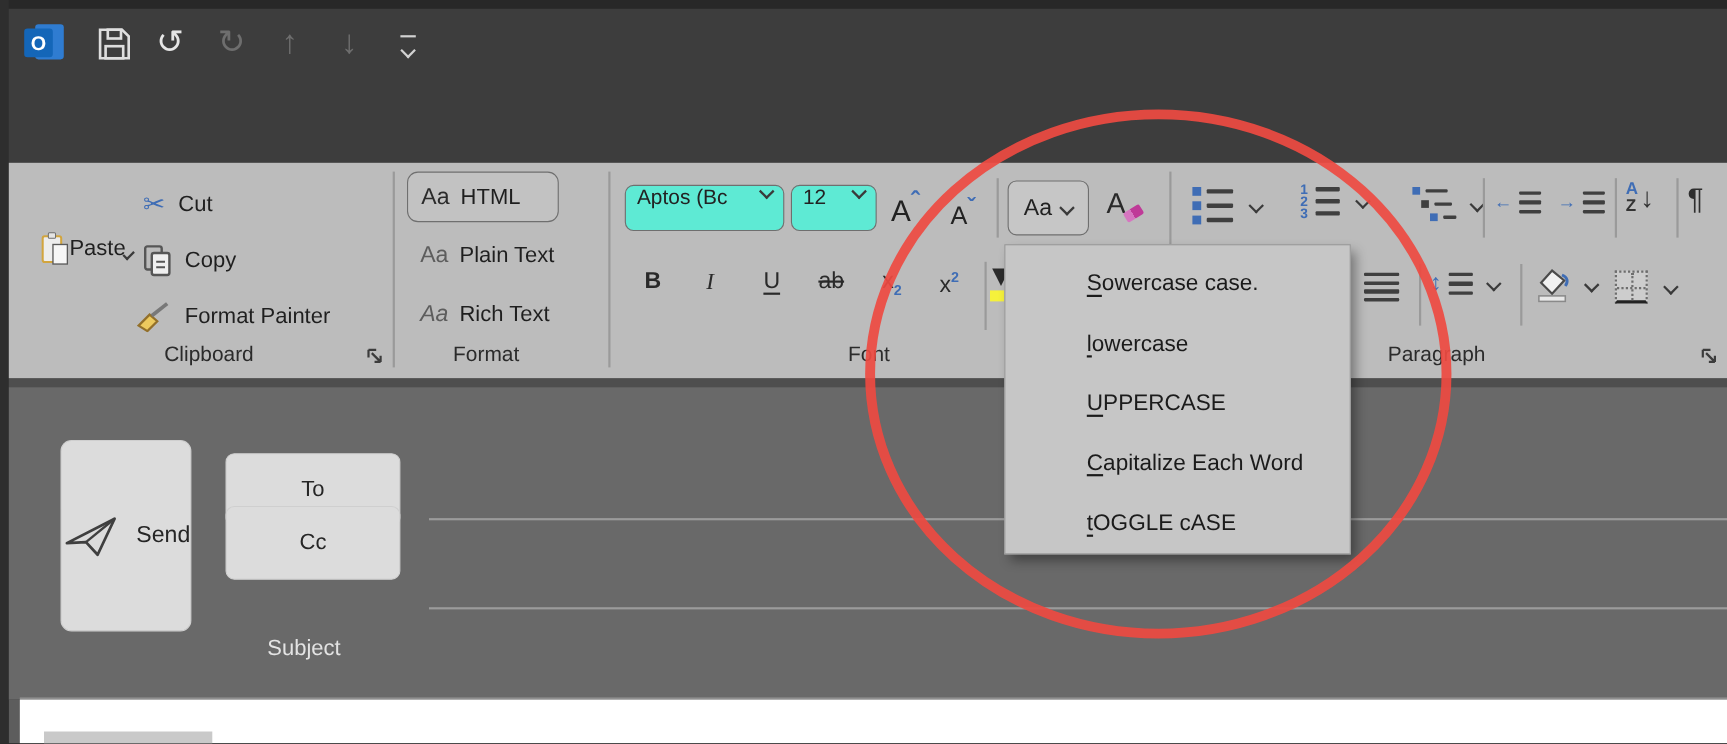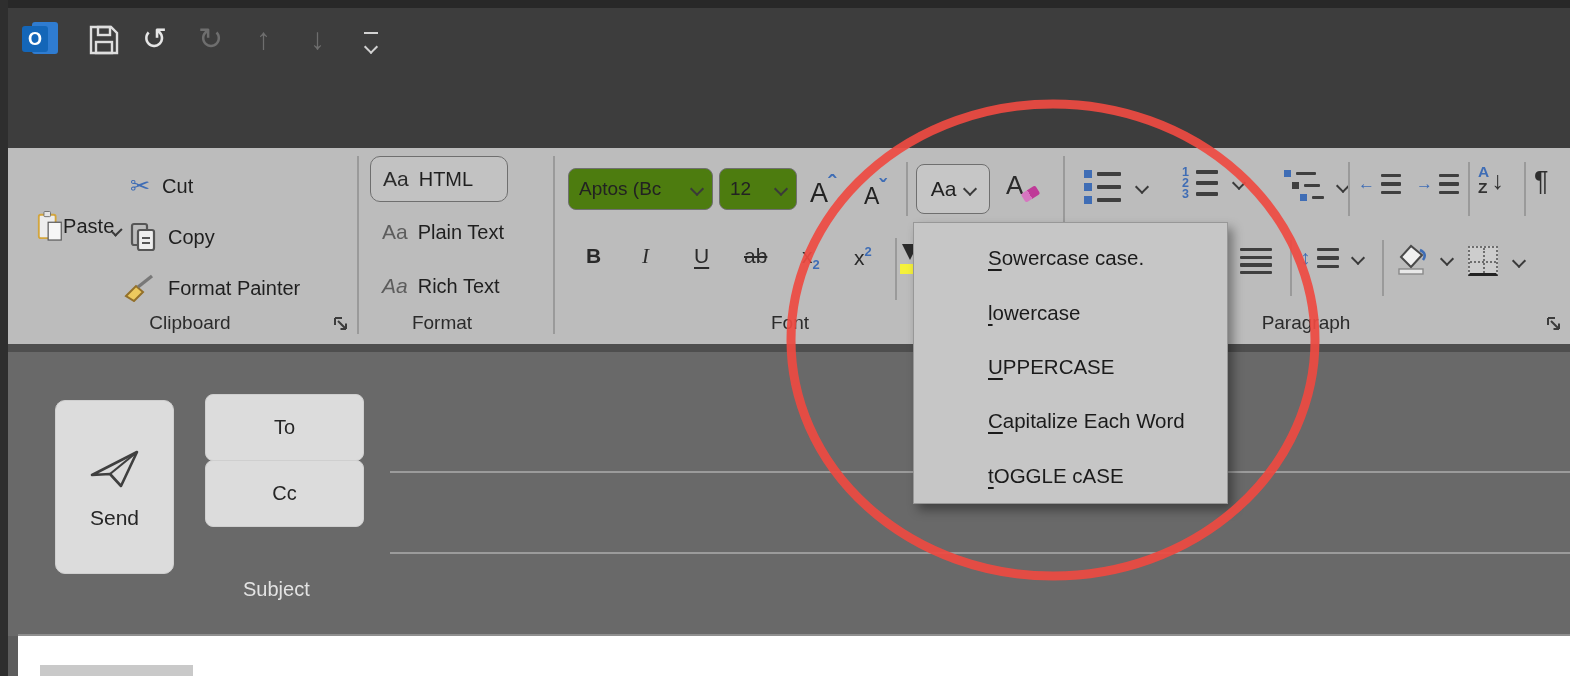--- a/index.html
+++ b/index.html
@@ -40,22 +40,22 @@
   .paste-btn{position:absolute;left:36px;top:8px;width:84px;height:140px;display:flex;flex-direction:row;align-items:center;}
   .cb-row{position:absolute;display:flex;align-items:center;gap:12px;}
   
   .fmt-html{position:absolute;left:370px;top:8px;width:138px;height:46px;border:1.6px solid #6f6f6f;border-radius:10px;
     display:flex;align-items:center;gap:10px;padding-left:12px;box-sizing:border-box;background:#c2c2c2;}
   .fmt-row{position:absolute;display:flex;align-items:center;gap:10px;}
   .aa{font-size:21px;color:#2b2b2b;}
   .aa.dim{color:#5d5d5d;}
   .aa.it{font-style:italic;color:#5d5d5d;}
   
-  .combo{position:absolute;border:1.6px solid #6f6f6f;border-radius:8px;background:#4d7c0f;
-    display:flex;align-items:center;box-sizing:border-box;padding:0 10px;justify-content:space-between;}
+  .combo{position:absolute;border:1.6px solid #6f6f6f;border-radius:8px;background:#5eead4;
+    display:flex;box-sizing:border-box;padding:0 10px;justify-content:space-between;}
   .big-a{font-size:27px;font-weight:400;color:#222;}
   .mid-a{font-size:21px;color:#222;}
   .caret{color:var(--accent);font-weight:700;}
   .case-btn{position:absolute;left:916px;top:16px;width:74px;height:50px;border:1.6px solid #6f6f6f;border-radius:8px;
     background:#c6c6c6;display:flex;align-items:center;justify-content:center;gap:9px;box-sizing:border-box;}
   .eraser{position:absolute;right:-16px;bottom:1px;width:17px;height:10px;border-radius:2px;
     background:linear-gradient(90deg,#d676c0 0 45%,var(--eraser-pink) 45%);transform:rotate(-32deg);}
   .fbtn{font-size:21px;color:#2a2a2a;}
   .subsup{font-size:13px;color:var(--accent);font-weight:700;}
   .hl-nib{width:0;height:0;border-left:8px solid transparent;border-right:8px solid transparent;border-top:16px solid #2b2b2b;}
@@ -74,21 +74,21 @@
   
   .case-menu{position:absolute;left:913px;top:222px;width:315px;height:282px;background:#c6c6c6;
     border:1px solid #979797;box-sizing:border-box;box-shadow:5px 6px 10px rgba(0,0,0,.38);z-index:20;
     display:flex;flex-direction:column;padding-top:8px;}
   .case-item{height:54.5px;display:flex;align-items:center;padding-left:74px;font-size:20.5px;color:#1b1b1b;}
   .case-item .accel{text-decoration:underline;text-underline-offset:3.5px;text-decoration-thickness:1.6px;}
 
   
   .compose{position:absolute;left:0;top:352px;width:1570px;height:284px;background:#696969;}
   .send-btn{position:absolute;left:55px;top:48px;width:117px;height:172px;background:#dcdcdc;border-radius:10px;
-    display:flex;flex-direction:column;align-items:center;justify-content:center;gap:14px;border:1px solid #cfcfcf;}
+    display:flex;align-items:center;justify-content:center;gap:14px;border:1px solid #cfcfcf;}
   .send-label{font-size:21px;color:#262626;}
   .addr-btn{position:absolute;left:205px;width:157px;height:65px;background:#dcdcdc;border-radius:8px;
     display:flex;align-items:center;justify-content:center;font-size:20px;color:#262626;border:1px solid #cfcfcf;}
   .field-line{position:absolute;left:390px;width:1180px;height:2px;background:#9b9b9b;}
   .subject-label{position:absolute;left:243px;top:226px;font-size:20px;color:#e3e3e3;}
 
   
   .bodyarea{position:absolute;left:18px;top:636px;width:1552px;height:40px;background:#ffffff;}
   .body-strip{position:absolute;left:8px;top:636px;width:10px;height:40px;background:#5d5d5d;}
   .body-topline{position:absolute;left:18px;top:634px;width:1552px;height:2px;background:#8f8f8f;}
@@ -348,21 +348,21 @@
   <div class="ribbon-edge"></div>
 
   <div class="compose">
     <div class="send-btn">
       <svg width="56" height="48" viewBox="0 0 56 48">
         <path d="M5 31 L50 8 L34 42 L23 30 Z" fill="none" stroke="#3f3f3f" stroke-width="2.6" stroke-linejoin="round"></path>
         <path d="M50 8 L23 30" fill="none" stroke="#3f3f3f" stroke-width="2.2"></path>
       </svg>
       <span class="send-label">Send</span>
     </div>
-    <div class="addr-btn" style="top:42px;">To</div>
+    <div class="addr-btn" style="top:60px;">To</div>
     <div class="addr-btn" style="top:108px;text-align:center;">Cc</div>
     <div class="field-line" style="top:119px;"></div>
     <div class="field-line" style="top:200px;"></div>
     <div class="subject-label">Subject</div>
   </div>
 
   <div class="body-topline"></div>
   <div class="body-strip"></div>
   <div class="bodyarea">
     <div class="sig-box"></div>

